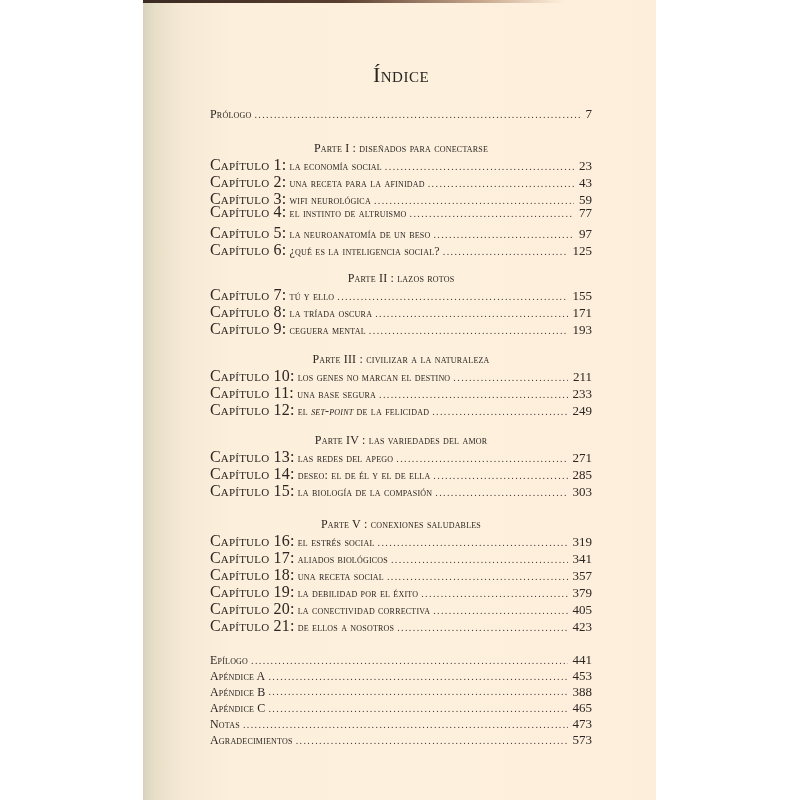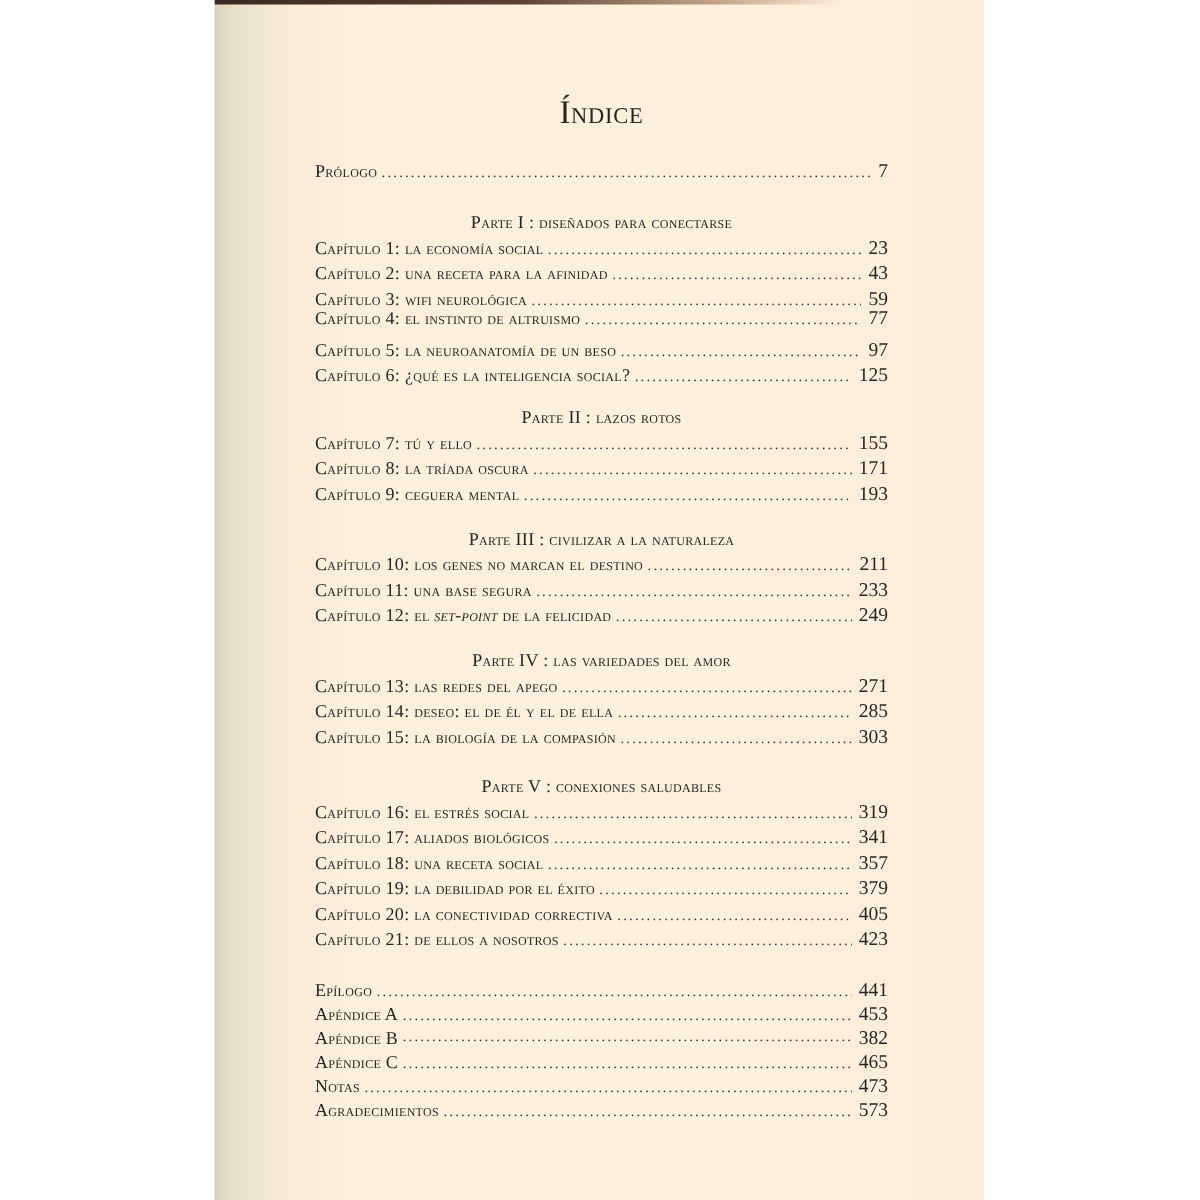--- a/index.html
+++ b/index.html
@@ -54,21 +54,21 @@
     line-height: 16px;
     white-space: nowrap;
   }
   .row .label {
     font-variant: small-caps;
     flex: 0 0 auto;
     padding-right: 3px;
     letter-spacing: 0.2px;
   }
   .row .label .lead {
-    font-size: 12px;
+    font-size: 16px;
   }
   .row .label .sub {
     font-size: 12px;
   }
   .row .label i {
     font-style: italic;
   }
   .row .dots {
     flex: 1 1 auto;
     overflow: hidden;
@@ -242,21 +242,21 @@
       <span class="page-num">441</span>
     </div>
     <div class="row" style="top:668px;">
       <span class="label">Apéndice A</span>
       <span class="dots"></span>
       <span class="page-num">453</span>
     </div>
     <div class="row" style="top:684px;align-items:center;">
       <span class="label">Apéndice B</span>
       <span class="dots"></span>
-      <span class="page-num">382</span>
+      <span class="page-num">388</span>
     </div>
     <div class="row" style="top:700px;">
       <span class="label">Apéndice C</span>
       <span class="dots"></span>
       <span class="page-num">465</span>
     </div>
     <div class="row" style="top:716px;">
       <span class="label">Notas</span>
       <span class="dots"></span>
       <span class="page-num">473</span>

